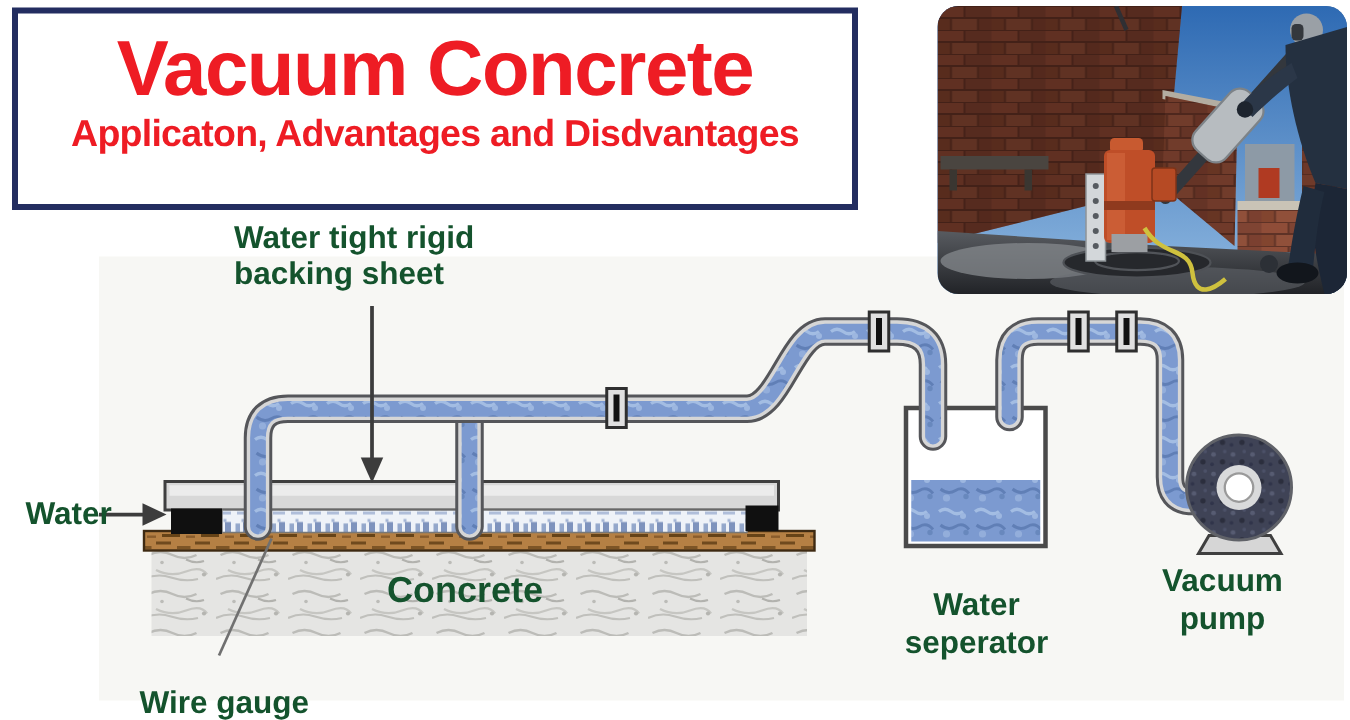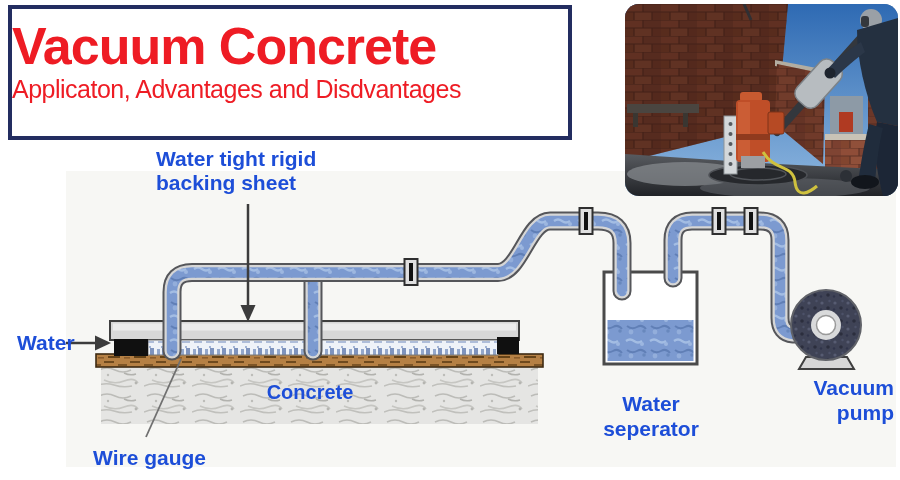--- a/index.html
+++ b/index.html
@@ -4,38 +4,38 @@
 <style>
   html,body{margin:0;padding:0;}
   body{
     width:900px;height:480px;position:relative;background:#ffffff;
     font-family:"Liberation Sans", sans-serif;overflow:hidden;
   }
   .abs{position:absolute;}
   
   #title-box{
     left:8px;top:5px;width:556px;height:127px;
-    border:4px solid #232d60;background:#ffffff;
+    border:4px solid #232d60;background:#ffffff;text-align:center;
   }
   #title-main{
     margin-top:10px;font-size:52px;font-weight:bold;letter-spacing:-1px;
     color:#ee1c24;line-height:1.05;
   }
   #title-sub{
-    margin-top:1px;font-size:25px;font-weight:normal;color:#ee1c24;
+    margin-top:1px;font-size:25px;font-weight:bold;color:#ee1c24;
     letter-spacing:-0.5px;
   }
   
   #photo{
     left:625px;top:4px;width:273px;height:192px;border-radius:14px;
     overflow:hidden;background:#4d6f9a;
   }
   
   .dlabel{
-    position:absolute;color:#1d4ed8;font-size:21px;font-weight:600;
+    position:absolute;color:#14532d;font-size:21px;font-weight:600;
     line-height:1.12;white-space:pre-line;
   }
   .center{text-align:center;}
   #diagram-svg{position:absolute;left:0;top:0;}
 </style>
 </head>
 <body>
 
 <svg id="diagram-svg" width="900" height="480" viewBox="0 0 900 480">
   <defs>
@@ -234,18 +234,18 @@
       <path d="M244,120 C238,145 236,160 234,172 L250,178 C252,158 254,140 258,124 Z" fill="#202c3c"></path>
       <ellipse cx="240" cy="178" rx="14" ry="7" fill="#12161c"></ellipse>
       <circle cx="221" cy="172" r="6" fill="#2c3036"></circle>
     </g>
   </svg>
 </div>
 
 <div class="dlabel" style="left:156px;top:147px;">Water tight rigid
 backing sheet</div>
 <div class="dlabel" style="left:17px;top:331px;">Water</div>
-<div class="dlabel center" style="left:250px;top:381px;width:120px;font-size:20px;">Concrete</div>
-<div class="dlabel" style="left:93px;top:446px;">Wire gauge</div>
+<div class="dlabel center" style="left:250px;top:381px;width:120px;font-size:24px;">Concrete</div>
+<div class="dlabel" style="left:93px;top:457px;">Wire gauge</div>
 <div class="dlabel center" style="left:600px;top:392px;width:102px;line-height:1.18;">Water
 seperator</div>
-<div class="dlabel center" style="left:792px;top:376px;width:102px;line-height:1.18;text-align:right;">Vacuum
+<div class="dlabel center" style="left:764px;top:376px;width:102px;line-height:1.18;">Vacuum
 pump</div>
 
 </body></html>

